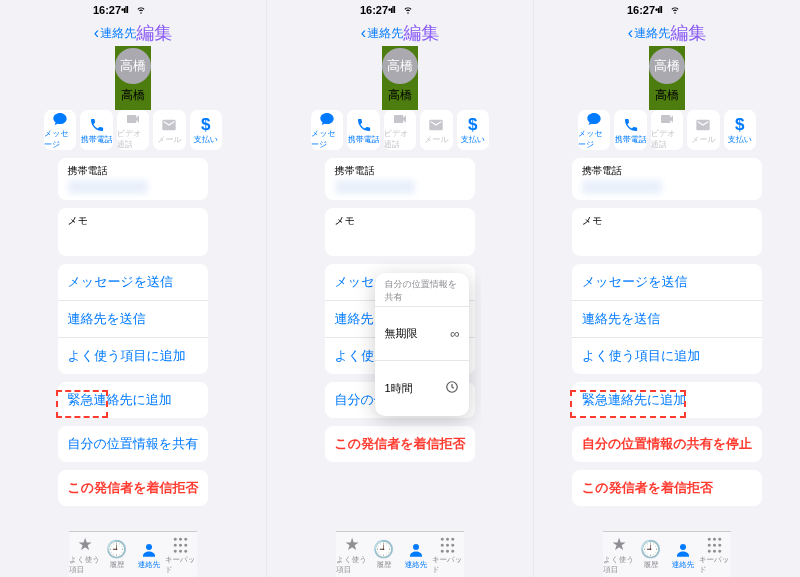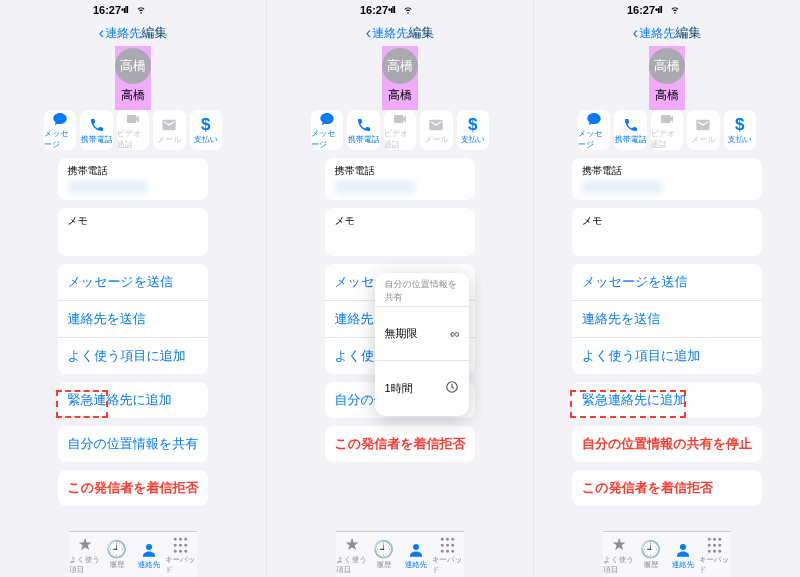--- a/index.html
+++ b/index.html
@@ -37,27 +37,27 @@
   .nav-bar {
     display: flex;
     justify-content: space-between;
     align-items: center;
     height: 26px;
     padding: 0 8px;
     background: #f2f2f7;
   }
   .nav-back { color: #007aff; display: flex; align-items: center; font-size: 12px; }
   .nav-back .chev { font-size: 16px; margin-right: 1px; }
-  .nav-edit { color: #0c4a6e; font-size: 13px; }
+  .nav-edit { color: #8b5cf6; font-size: 18px; }
   .contact-head {
     display: flex;
     flex-direction: column;
     align-items: center;
     padding: 2px 0 6px;
-    background: #f0abfc;
+    background: #4d7c0f;
   }
   .avatar {
     width: 36px; height: 36px; border-radius: 50%;
     background: #a9a9af;
     display: flex; align-items: center; justify-content: center;
     color: #fff; font-size: 13px; font-weight: 500;
   }
   .contact-name { margin-top: 3px; font-size: 12px; color: #000; }
   .action-row {
     display: flex;

